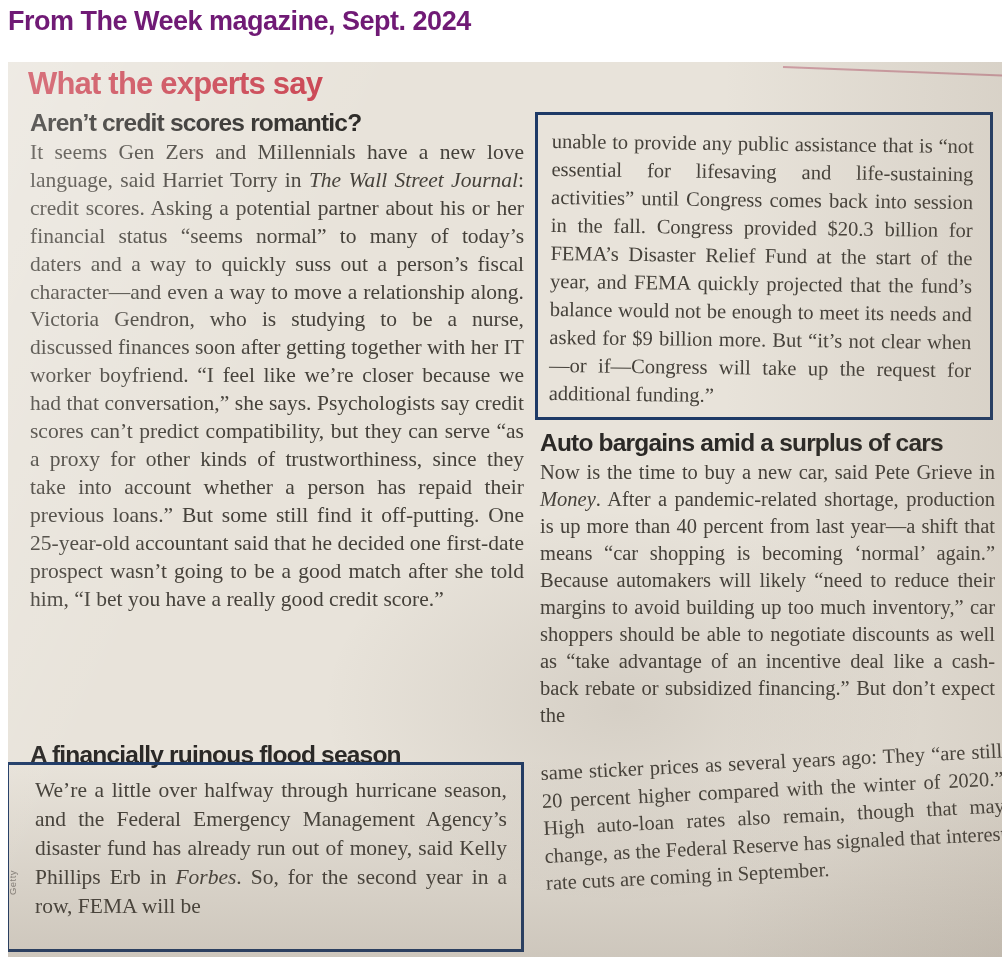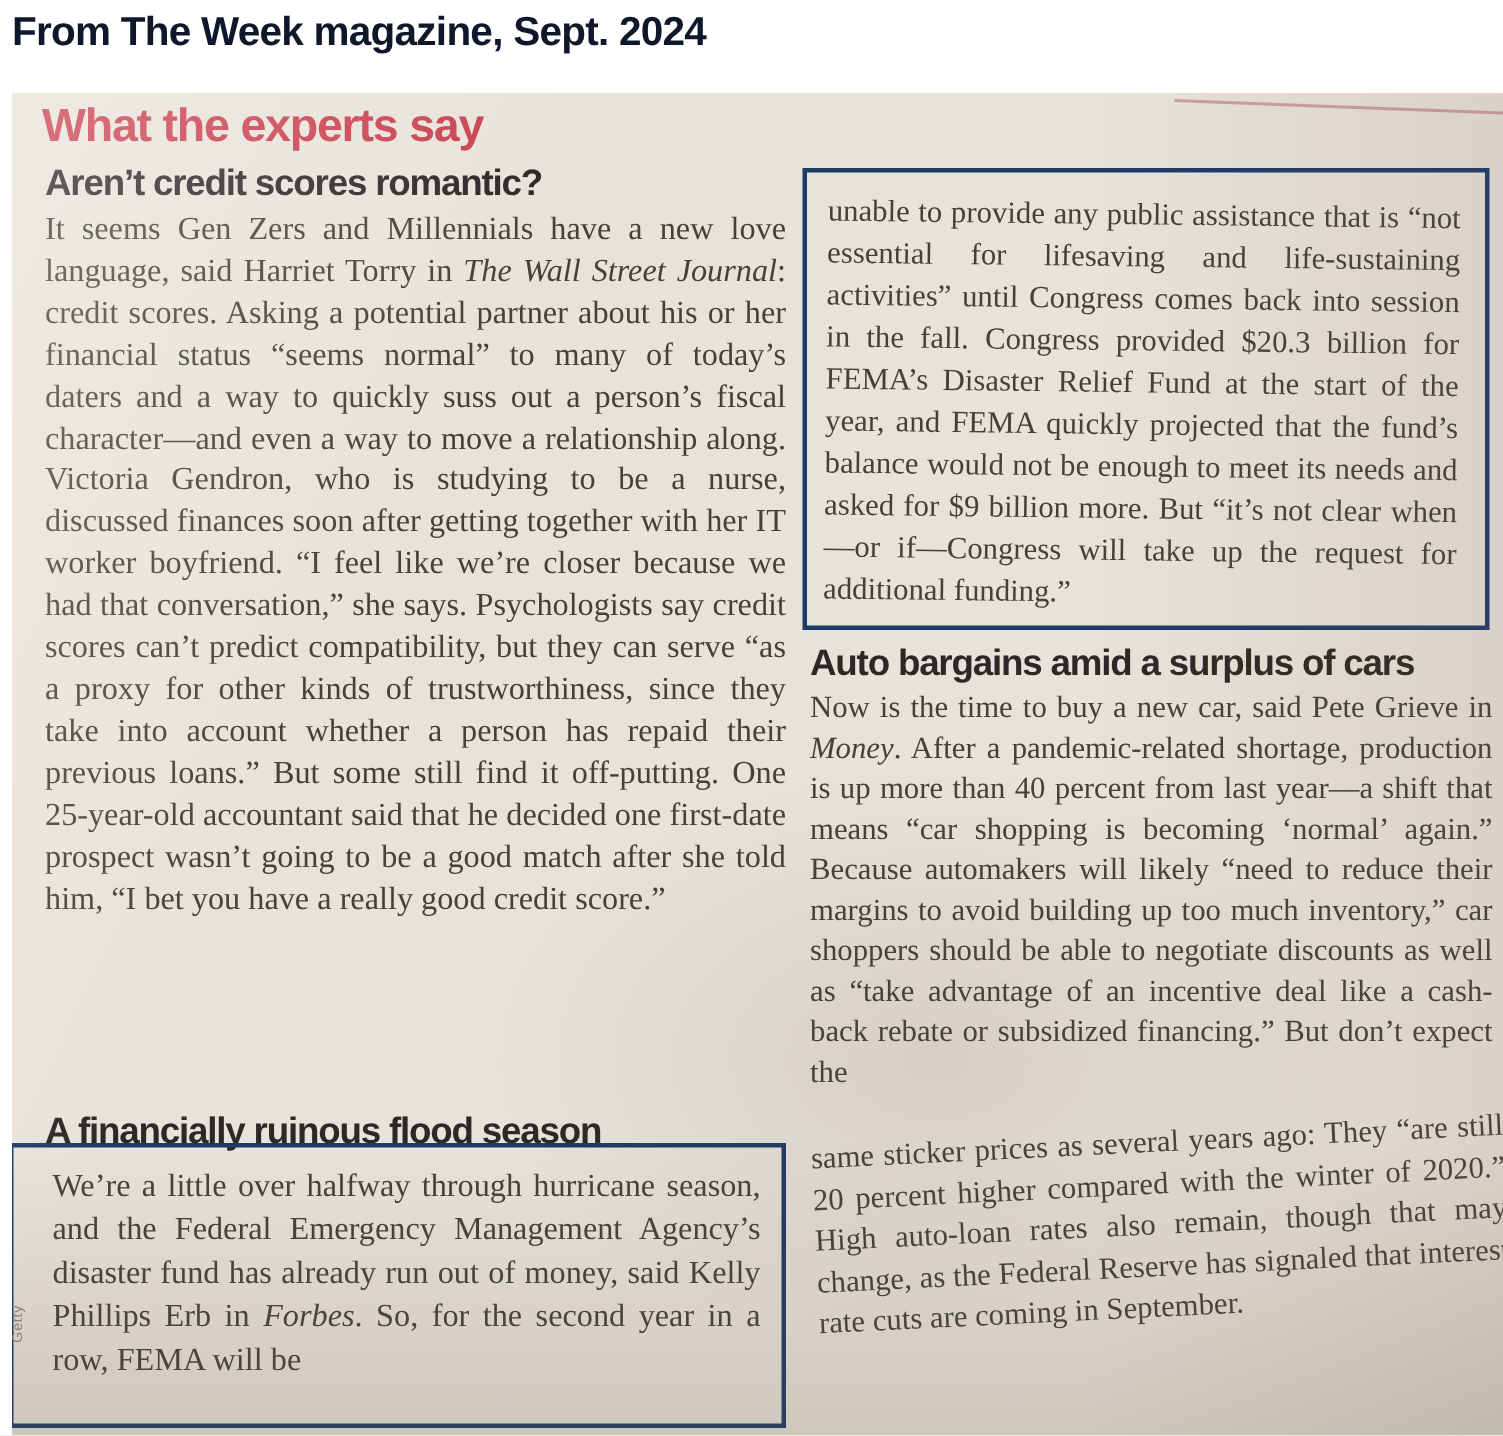--- a/index.html
+++ b/index.html
@@ -10,21 +10,21 @@
     position: relative;
     overflow: hidden;
   }
 
   .caption {
     position: absolute;
     left: 8px; top: 6px;
     font-size: 27px;
     font-weight: bold;
     letter-spacing: -0.5px;
-    color: #0f172a;
+    color: #701a75;
   }
 
   .page {
     position: absolute;
     left: 8px; top: 62px;
     width: 994px; height: 895px;
     background: #e8e3da;
     overflow: hidden;
   }
   

